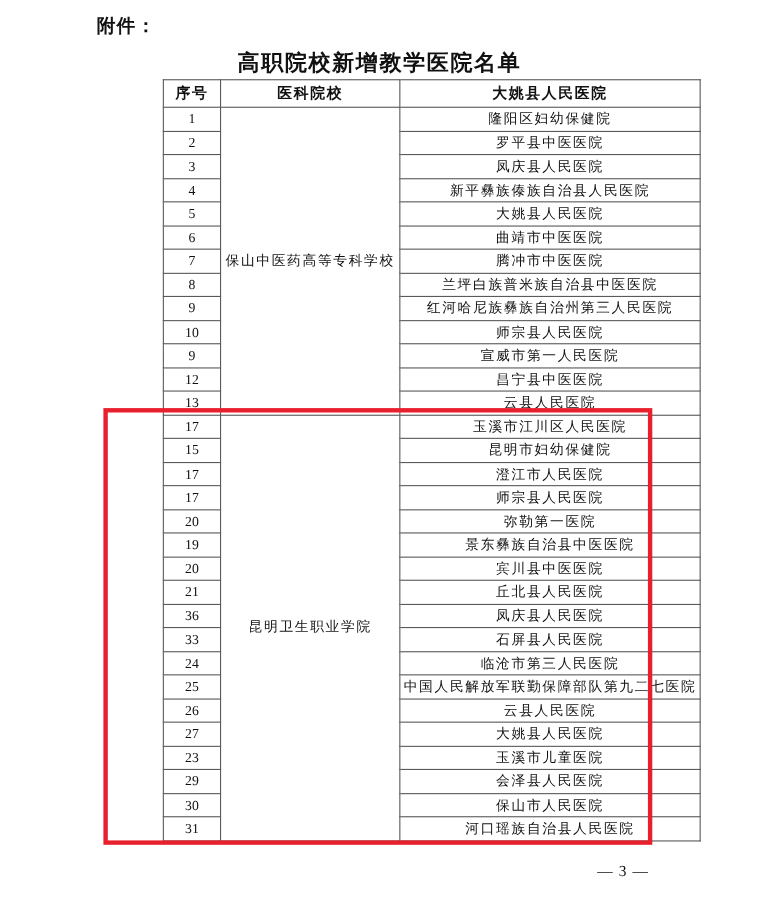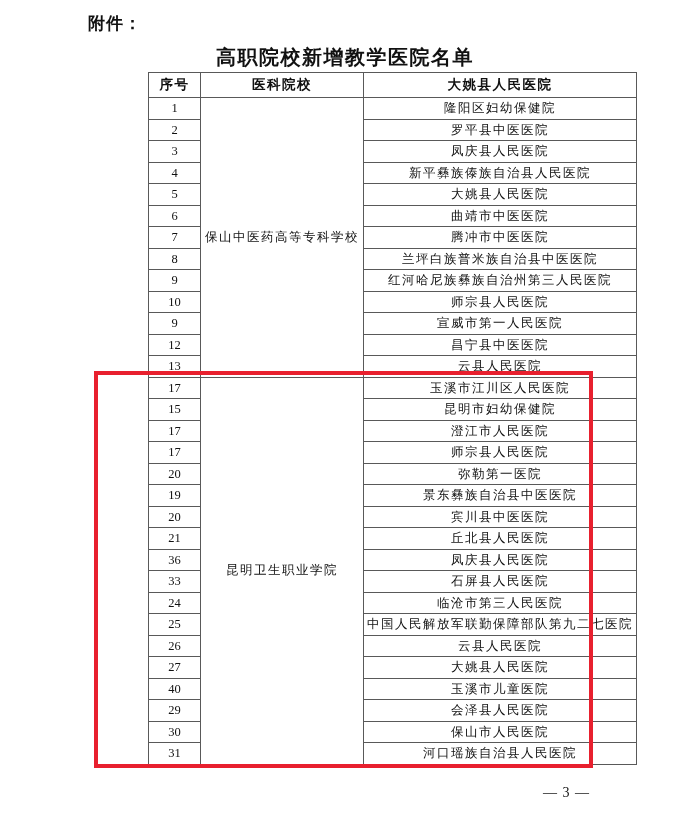--- a/index.html
+++ b/index.html
@@ -222,21 +222,21 @@
         </tr>
         <tr>
           <td class="row-no">26</td>
           <td class="hospital-cell">云县人民医院</td>
         </tr>
         <tr>
           <td class="row-no">27</td>
           <td class="hospital-cell">大姚县人民医院</td>
         </tr>
         <tr>
-          <td class="row-no">40</td>
+          <td class="row-no">23</td>
           <td class="hospital-cell">玉溪市儿童医院</td>
         </tr>
         <tr>
           <td class="row-no">29</td>
           <td class="hospital-cell">会泽县人民医院</td>
         </tr>
         <tr>
           <td class="row-no">30</td>
           <td class="hospital-cell">保山市人民医院</td>
         </tr>

